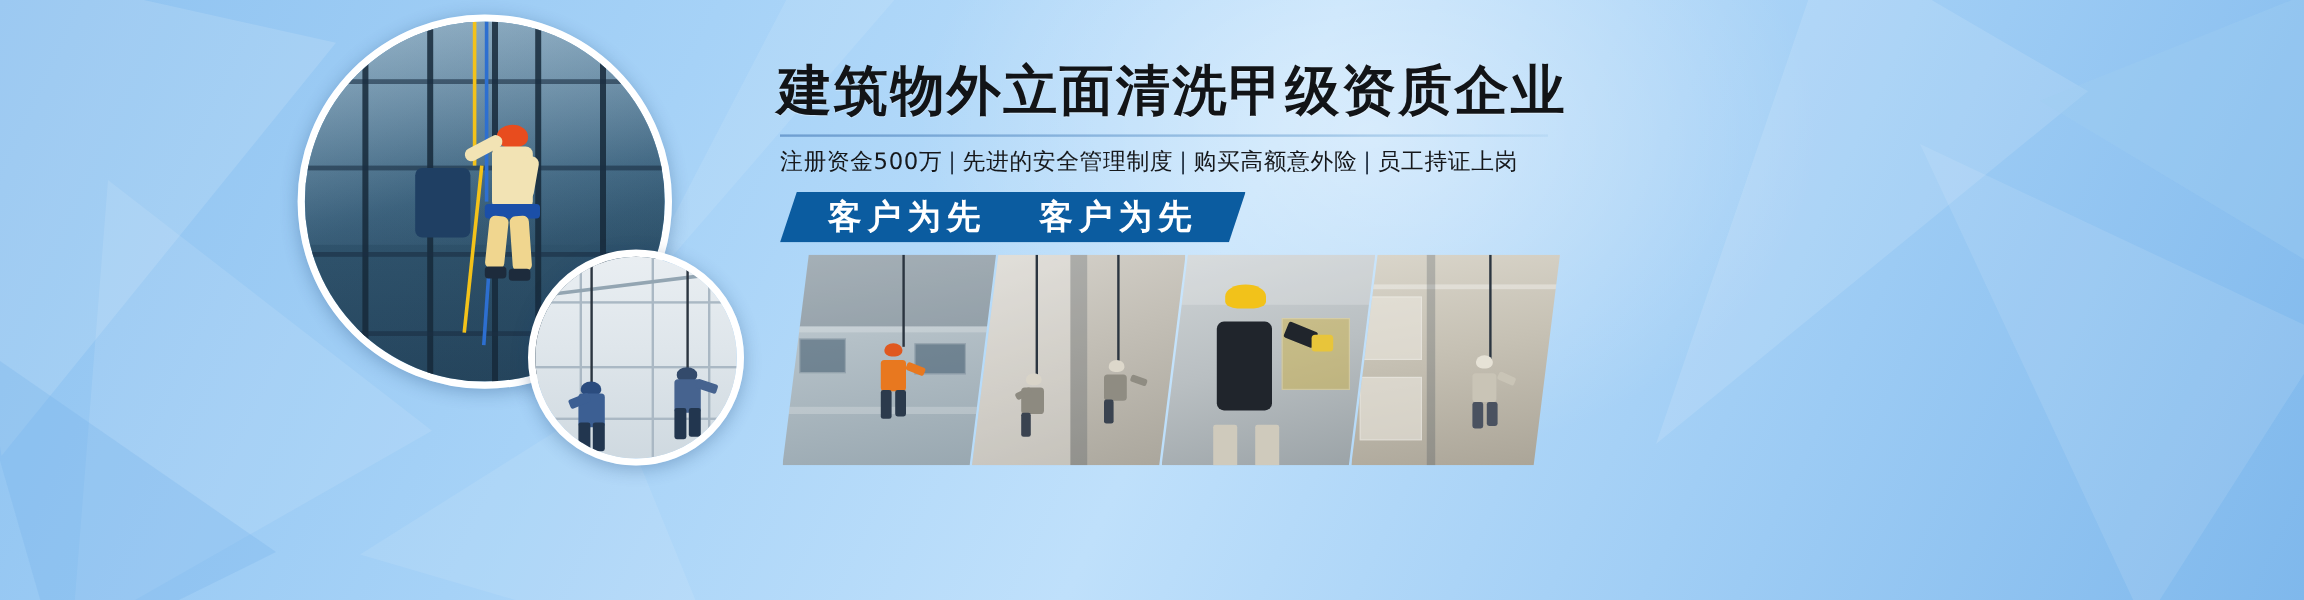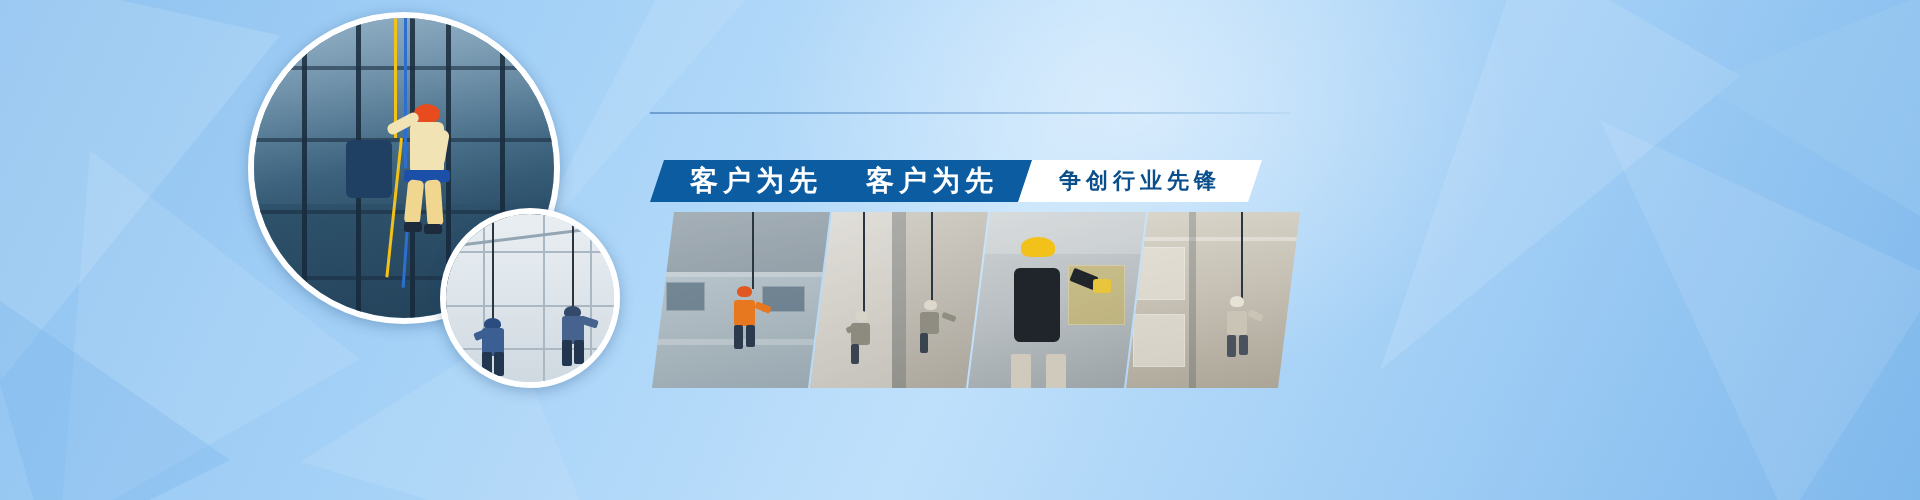--- a/index.html
+++ b/index.html
@@ -223,30 +223,31 @@
 
       <div class="rope" style="left:126px;top:0;height:96px;"></div>
       <div class="figure f-helm" style="left:118px;top:92px;width:17px;height:12px;background:#334a6b;"></div>
       <div class="figure f-torso" style="left:116px;top:102px;width:22px;height:28px;background:#46638f;"></div>
       <div class="figure f-limb" style="left:134px;top:104px;width:18px;height:8px;background:#46638f;transform:rotate(18deg);"></div>
       <div class="figure f-limb" style="left:116px;top:126px;width:10px;height:26px;background:#22364f;"></div>
       <div class="figure f-limb" style="left:128px;top:126px;width:10px;height:24px;background:#22364f;"></div>
     </div>
   </div>
 
+  <div class="headline">建筑物外立面清洗甲级资质企业</div>
   <div class="divider"></div>
 
+  <div class="subline">
+    <span>注册资金500万</span><span class="sep">|</span><span>先进的安全管理制度</span><span class="sep">|</span><span>购买高额意外险</span><span class="sep">|</span><span>员工持证上岗</span>
+  </div>
 
   <div class="tagbar">
     <div class="tag-blue">
       <span>客户为先</span>
       <span>客户为先</span>
-    </div>
-    <div class="tag-white">
-      <span>争创行业先锋</span>
     </div>
   </div>
 
   <div class="strip">
 
     <div class="panel p1">
       <div class="scene">
         <div class="sc-wall sc1"></div>
         <div class="dark-band" style="left:0;top:0;width:100%;height:34%;"></div>
         <div class="band" style="left:0;top:34%;width:100%;height:5px;"></div>

